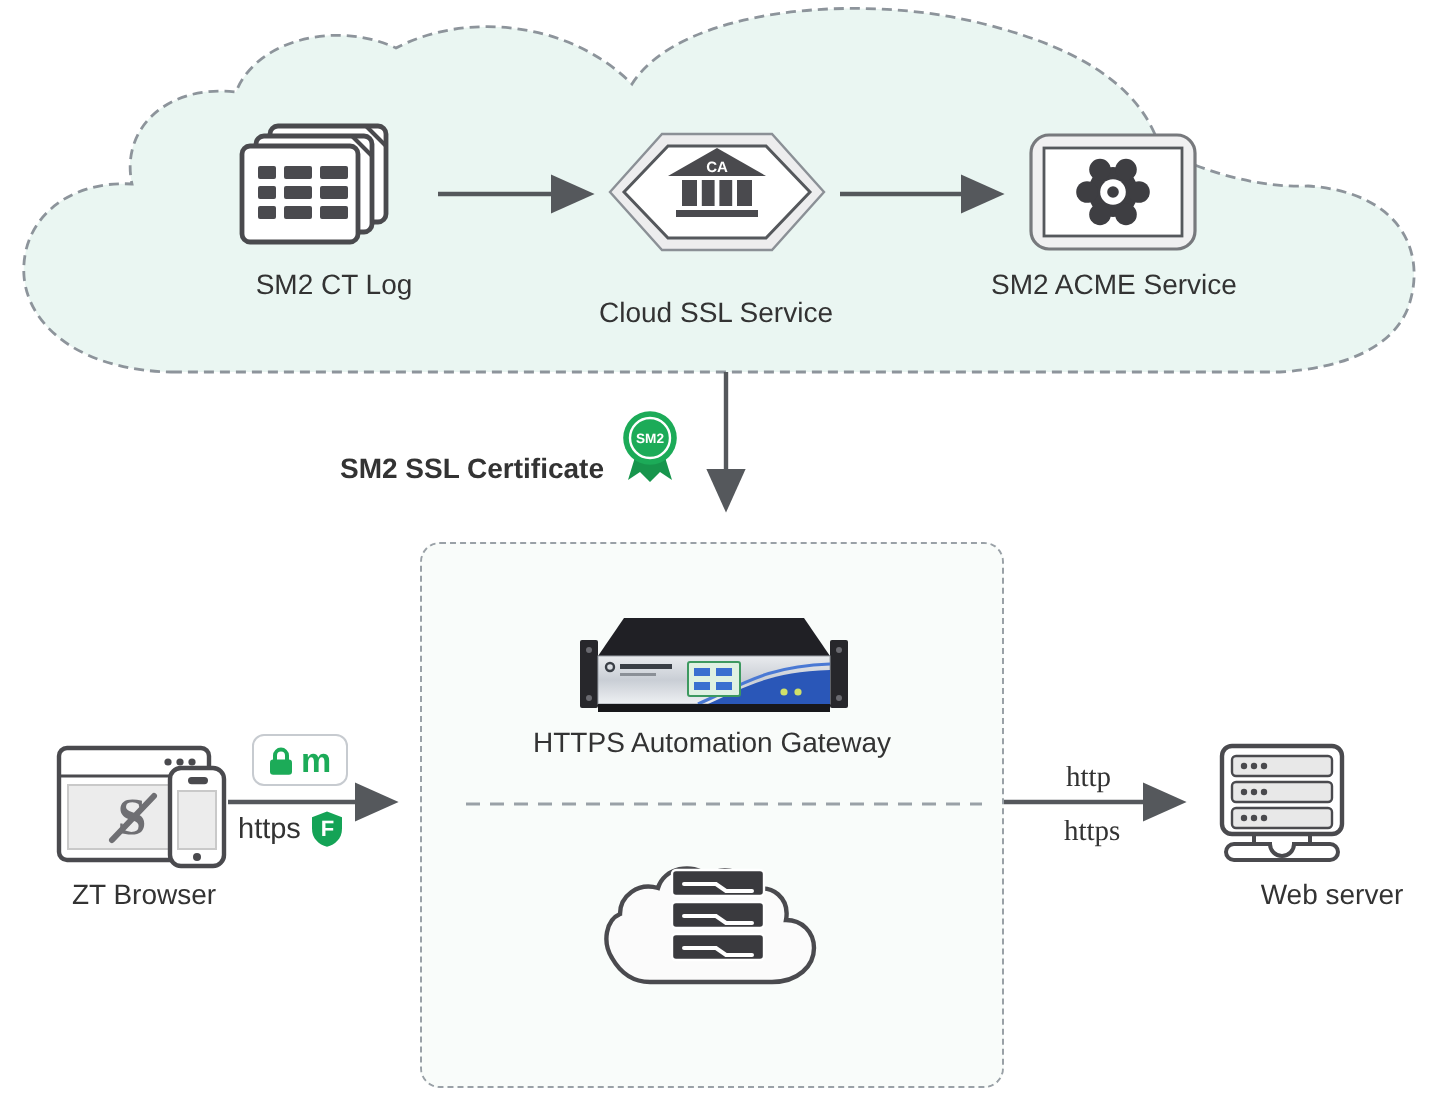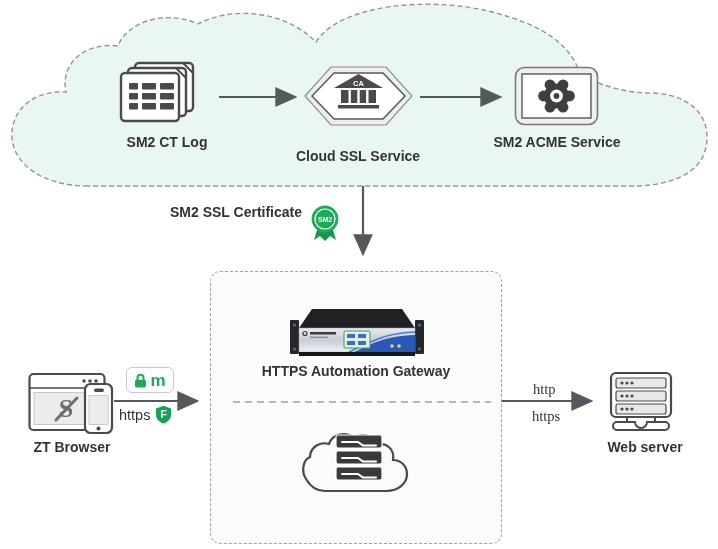--- a/index.html
+++ b/index.html
@@ -1,23 +1,23 @@
 <!DOCTYPE html>
 <html><head>
 <meta charset="utf-8">
 <style>
   html,body{margin:0;padding:0;background:#fff;}
   #stage{position:relative;width:718px;height:549px;background:#ffffff;overflow:hidden;
          font-family:"Liberation Sans",sans-serif;}
   svg{display:block;}
   .abs{position:absolute;}
-  .lbl{position:absolute;transform:translateX(-50%);font-weight:bold;font-size:14px;
+  .lbl{position:absolute;transform:translateX(-50%);font-weight:normal;font-size:14px;
        color:#333;white-space:nowrap;}
   .proto{position:absolute;font-size:14.5px;color:#333;white-space:nowrap;font-family:Liberation Serif, serif;}
-  .cert{position:absolute;display:flex;align-items:flex-start;gap:7px;
+  .cert{position:absolute;display:flex;align-items:flex-end;gap:7px;
         font-weight:bold;font-size:14px;color:#333;white-space:nowrap;}
   .https-row{position:absolute;display:flex;align-items:center;gap:5px;
              font-size:14.5px;color:#333;}
   #dashed-box{position:absolute;left:210px;top:271px;width:290px;height:271px;
               border:1.6px dashed #9aa1a7;border-radius:10px;background:#f9fcfa;}
   #lock-badge{position:absolute;left:126px;top:367px;width:46px;height:24px;
               background:#fff;border:1.5px solid #c7cbd0;border-radius:6px;
               display:flex;align-items:center;justify-content:center;gap:3px;}
   #lock-badge .m{font-weight:bold;font-size:17px;line-height:17px;color:#1cab58;}
 </style>
@@ -217,15 +217,15 @@
         <circle cx="22" cy="25" r="1.6"></circle>
         <circle cx="27" cy="25" r="1.6"></circle>
       <circle cx="17" cy="38" r="1.6"></circle>
         <circle cx="22" cy="38" r="1.6"></circle>
         <circle cx="27" cy="38" r="1.6"></circle>
     </g>
     <line x1="22" y1="46" x2="22" y2="51.5" stroke="#4a4a4e" stroke-width="2"></line>
     <line x1="50" y1="46" x2="50" y2="51.5" stroke="#4a4a4e" stroke-width="2"></line>
     <path d="M 12,59 a4,4 0 0 1 -4,-4 a4,4 0 0 1 4,-4 H 30 a6,6 0 0 0 12,0 H 60 a4,4 0 0 1 4,4 a4,4 0 0 1 -4,4 Z" fill="#ffffff" stroke="#4a4a4e" stroke-width="2"></path>
   </svg>
-  <div class="lbl" style="left:645px;top:439px">Web server</div>
+  <div class="lbl" style="left:666px;top:439px">Web server</div>
 
 </div>
 
 </body></html>

